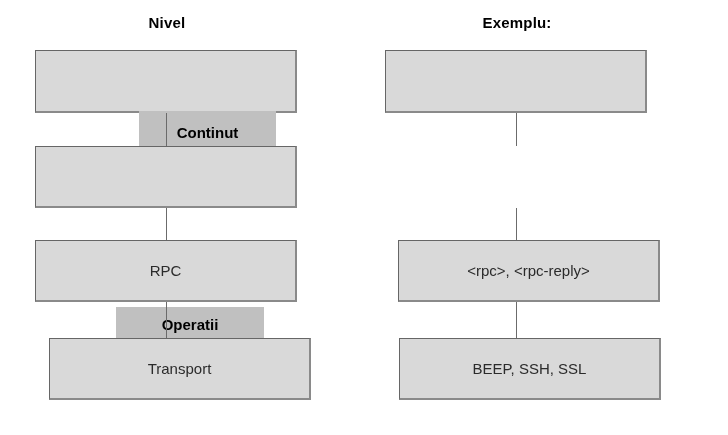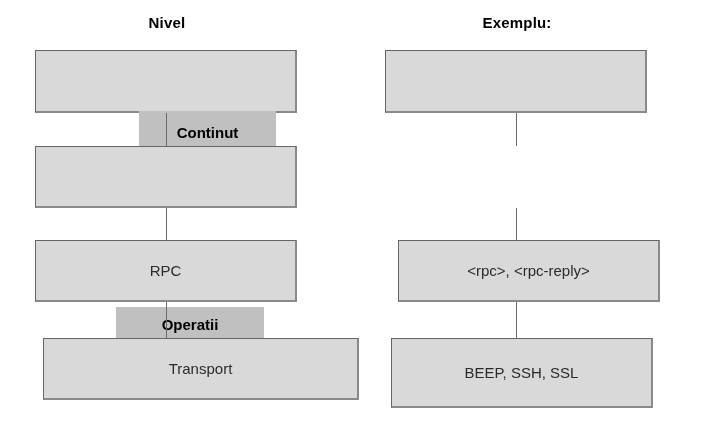--- a/index.html
+++ b/index.html
@@ -86,34 +86,34 @@
   .connector {
     position: absolute;
     width: 1px;
     background: #6b6b6b;
   }
 
   
   #box-continut   { left: 35px;  top: 50px;  width: 262px; height: 63px; }
   #box-operatii   { left: 35px;  top: 146px; width: 262px; height: 62px; }
   #box-rpc        { left: 35px;  top: 240px; width: 262px; height: 62px; justify-content: center; }
-  #box-transport  { left: 43px;  top: 338px; width: 316px; height: 62px; }
+  #box-transport  { left: 49px;  top: 338px; width: 262px; height: 62px; }
 
   #band-continut  { left: 103px; top: 60px;  width: 137px; height: 42px; }
   #band-operatii  { left: 80px;  top: 160px; width: 148px; height: 34px; }
 
   #connector-left-1 { left: 166px; top: 113px; height: 33px; }
   #connector-left-2 { left: 166px; top: 208px; height: 32px; }
   #connector-left-3 { left: 166px; top: 302px; height: 36px; }
 
   
   #box-date-config { left: 385px; top: 50px;  width: 262px; height: 63px; }
   #box-ops-example { left: 385px; top: 146px; width: 262px; height: 62px; }
   #box-rpc-example { left: 385px; top: 240px; width: 262px; height: 62px; margin-left: 13px; }
-  #box-transport-example { left: 391px; top: 338px; width: 262px; height: 70px; }
+  #box-transport-example { left: 399px; top: 338px; width: 262px; height: 62px; }
 
   #connector-right-1 { left: 516px; top: 113px; height: 33px; }
   #connector-right-2 { left: 516px; top: 208px; height: 32px; }
   #connector-right-3 { left: 516px; top: 302px; height: 36px; }
 </style>
 </head>
 <body>
 
 <div id="diagram-canvas">
 

